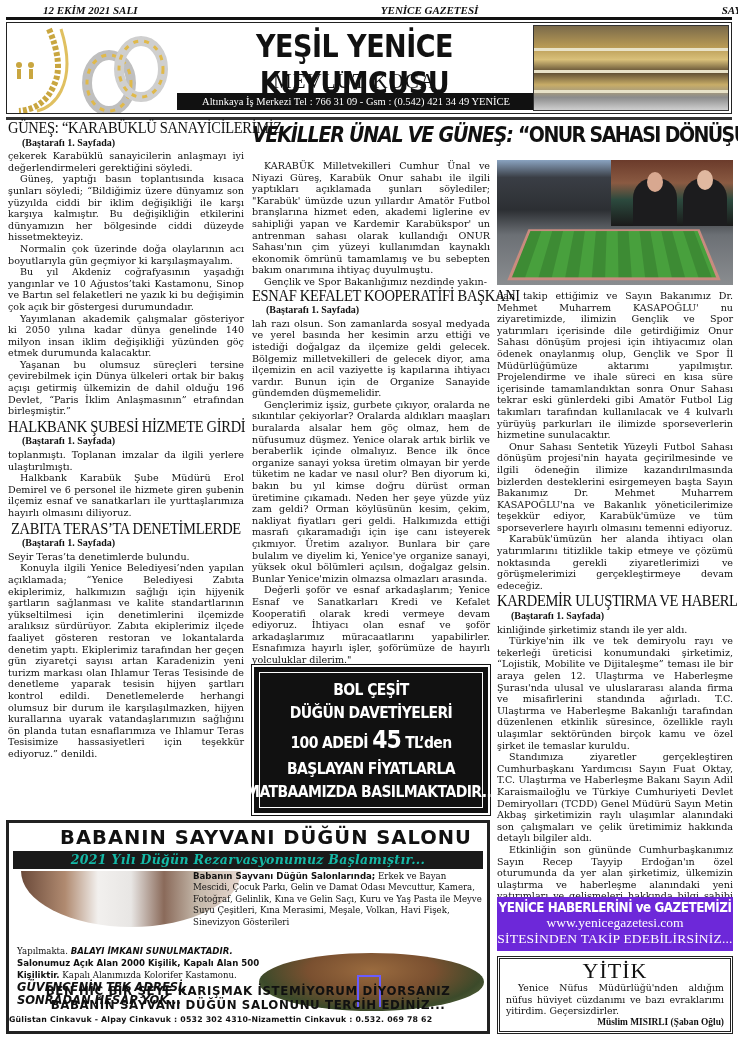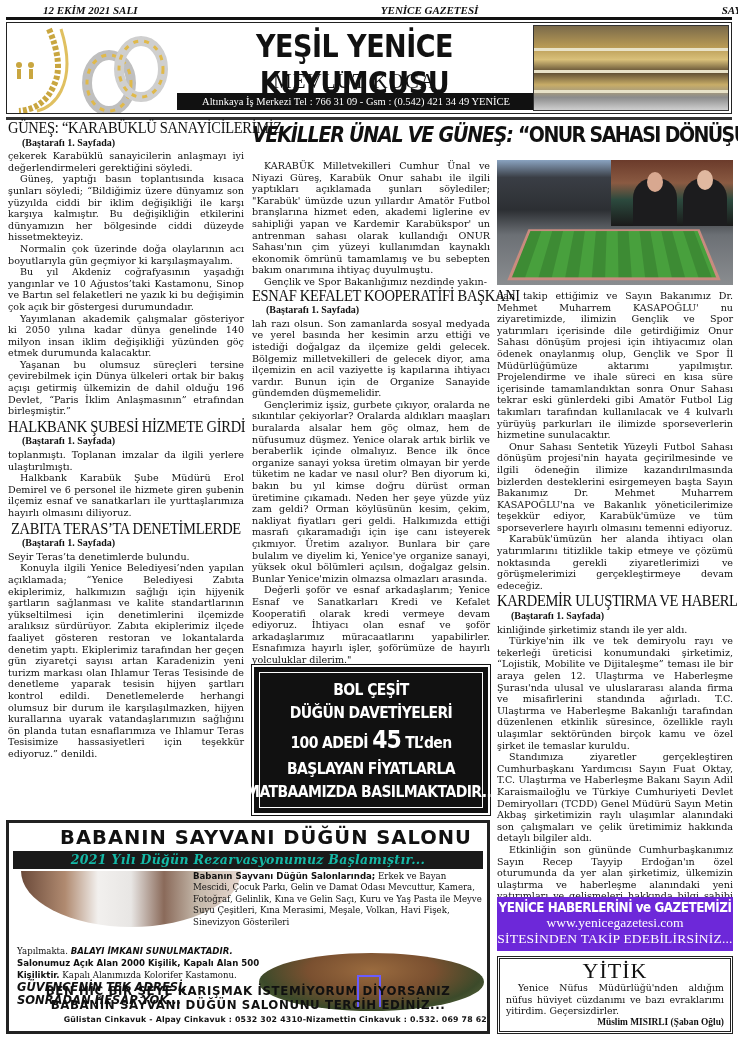--- a/index.html
+++ b/index.html
@@ -59,21 +59,21 @@
   .wedding .w-photo2 { position: absolute; left: 250px; top: 130px; width: 225px; height: 58px; border-radius: 50%;
     background: radial-gradient(ellipse at 50% 30%, #9a6b3f 0%, #7a5030 40%, #3c4a2a 70%, #6b7a4a 100%); }
   .wedding .w-photo2::after { content: ""; position: absolute; left: 98px; top: 22px; width: 20px; height: 30px; border: 2px solid #6a5cff; border-bottom: none; }
   .wedding .w-desc { position: absolute; left: 184px; top: 48px; width: 292px; font-family: "DejaVu Serif", serif; font-size: 8.6px; line-height: 11.4px; }
   .wedding .w-desc .b { font-family: "DejaVu Sans", sans-serif; font-weight: bold; }
   .wedding .w-left { position: absolute; left: 8px; top: 122px; width: 248px; font-family: "DejaVu Serif", serif; font-size: 8.6px; line-height: 12px; }
   .wedding .w-left .bi { font-family: "DejaVu Sans", sans-serif; font-weight: bold; font-style: italic; }
   .wedding .w-left .bs { font-family: "DejaVu Sans", sans-serif; font-weight: bold; }
   .wedding .w-slogan { font-family: "DejaVu Sans", sans-serif; font-weight: bold; font-style: italic; font-size: 11.5px; line-height: 13px; }
   .wedding .w-bottom { position: absolute; left: 0; top: 162px; width: 100%; text-align: center; font-family: "DejaVu Sans", sans-serif; font-weight: bold; font-size: 11.8px; line-height: 13.5px; letter-spacing: 0.6px; }
-  .wedding .w-phones { position: absolute; left: 0; top: 192px; width: 100%; text-align: right; font-family: "DejaVu Sans", sans-serif; font-size: 7.8px; font-weight: bold; letter-spacing: 0.2px; }
+  .wedding .w-phones { position: absolute; left: 0; top: 192px; width: 100%; text-align: left; font-family: "DejaVu Sans", sans-serif; font-size: 7.8px; font-weight: bold; letter-spacing: 0.2px; }
 
   .web-box { position: absolute; left: 497px; top: 897px; width: 236px; height: 54px; background: #6d28d9; color: #fff; text-align: center; }
   .web-box .l1 { font-family: "DejaVu Sans", sans-serif; font-weight: bold; font-size: 12px; letter-spacing: -0.5px; margin-top: 3px; transform: scaleY(1.15); }
   .web-box .l2 { font-family: "Liberation Serif", serif; font-size: 13.5px; margin-top: 1px; }
   .web-box .l3 { font-family: "Liberation Serif", serif; font-size: 13.5px; letter-spacing: 0.2px; }
 
   .lost { position: absolute; left: 497px; top: 956px; width: 236px; height: 78px; border: 3px double #222; padding: 0 6px; }
   .lost .t { text-align: center; font-family: "Liberation Serif", serif; font-size: 22px; letter-spacing: 1px; line-height: 22px; margin-top: 1px; }
   .lost .b { font-size: 9.4px; line-height: 11.5px; text-align: justify; }
   .lost .b p { text-indent: 12px; }

